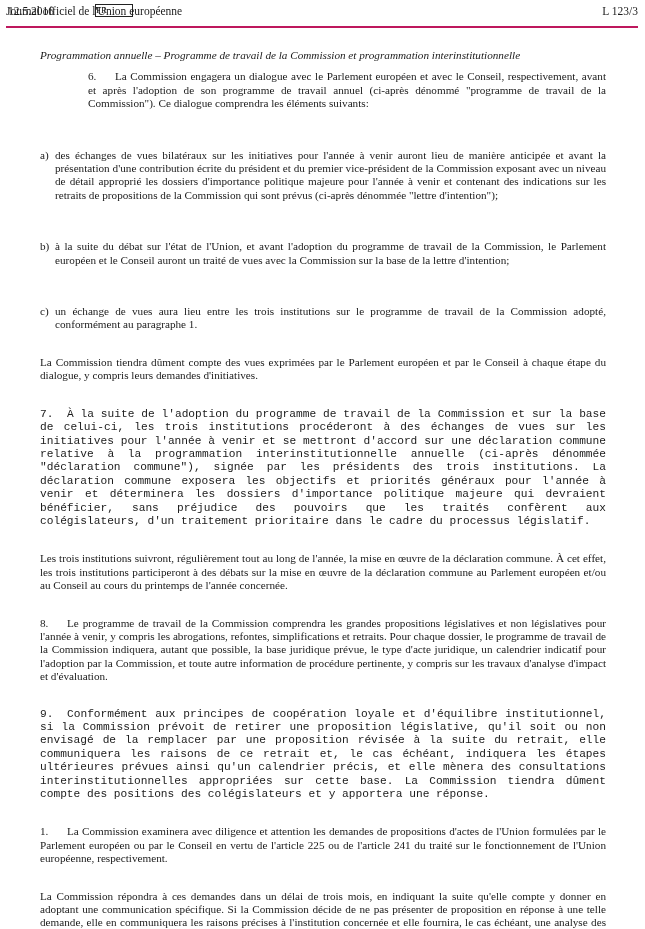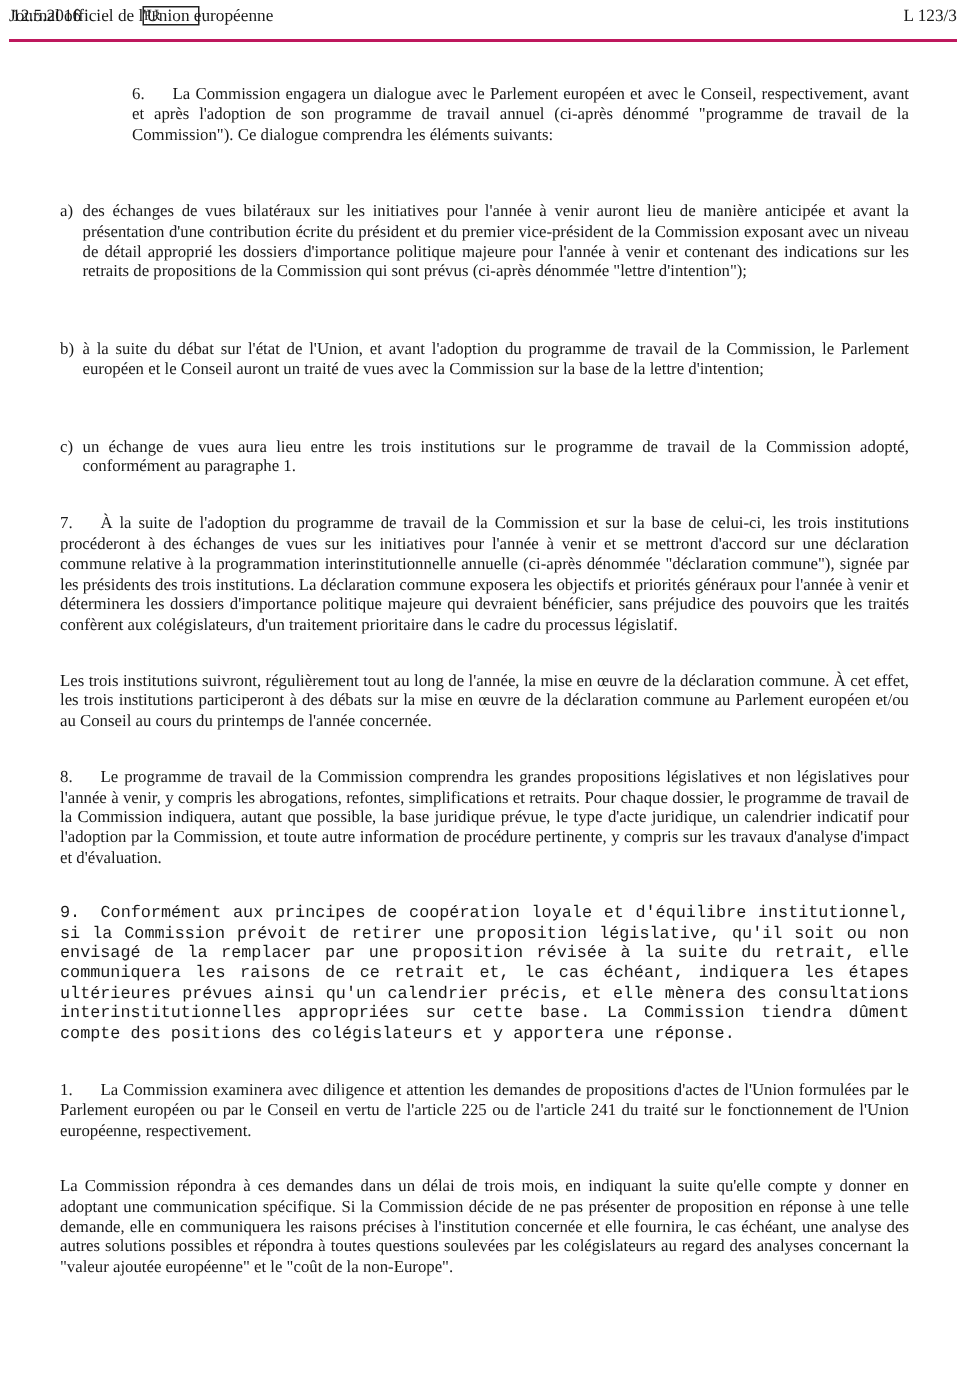--- a/index.html
+++ b/index.html
@@ -87,42 +87,44 @@
 <body>
 
 <div class="header">
   <span class="date">12.5.2016</span>
   <span class="lang">FR</span>
   <span class="journal">Journal officiel de l'Union européenne</span>
   <span class="pageref">L 123/3</span>
 </div>
 
 <div class="content">
+  <p class="section-title">Programmation annuelle – Programme de travail de la Commission et programmation interinstitutionnelle</p>
 
   <p style="margin-top:8px;margin-left:48px;">
     <span class="num">6.</span><span>La Commission engagera un dialogue avec le Parlement européen et avec le Conseil, respectivement, avant et après l'adoption de son programme de travail annuel (ci-après dénommé "programme de travail de la Commission"). Ce dialogue comprendra les éléments suivants:</span>
   </p>
 
   <div class="item" style="margin-top:38px;">
     <span class="marker">a)</span>
     <span>des échanges de vues bilatéraux sur les initiatives pour l'année à venir auront lieu de manière anticipée et avant la présentation d'une contribution écrite du président et du premier vice-président de la Commission exposant avec un niveau de détail approprié les dossiers d'importance politique majeure pour l'année à venir et contenant des indications sur les retraits de propositions de la Commission qui sont prévus (ci-après dénommée "lettre d'intention");</span>
   </div>
 
   <div class="item" style="margin-top:38px;">
     <span class="marker">b)</span>
     <span>à la suite du débat sur l'état de l'Union, et avant l'adoption du programme de travail de la Commission, le Parlement européen et le Conseil auront un traité de vues avec la Commission sur la base de la lettre d'intention;</span>
   </div>
 
   <div class="item" style="margin-top:38px;">
     <span class="marker">c)</span>
     <span>un échange de vues aura lieu entre les trois institutions sur le programme de travail de la Commission adopté, conformément au paragraphe 1.</span>
   </div>
 
+  <p style="margin-top:24px;">La Commission tiendra dûment compte des vues exprimées par le Parlement européen et par le Conseil à chaque étape du dialogue, y compris leurs demandes d'initiatives.</p>
 
-  <p style="margin-top:25px;">
+  <p style="margin-top:25px;font-family:Liberation Mono, monospace;">
     <span class="num">7.</span><span>À la suite de l'adoption du programme de travail de la Commission et sur la base de celui-ci, les trois institutions procéderont à des échanges de vues sur les initiatives pour l'année à venir et se mettront d'accord sur une déclaration commune relative à la programmation interinstitutionnelle annuelle (ci-après dénommée "déclaration commune"), signée par les présidents des trois institutions. La déclaration commune exposera les objectifs et priorités généraux pour l'année à venir et déterminera les dossiers d'importance politique majeure qui devraient bénéficier, sans préjudice des pouvoirs que les traités confèrent aux colégislateurs, d'un traitement prioritaire dans le cadre du processus législatif.</span>
   </p>
 
   <p style="margin-top:24px;">Les trois institutions suivront, régulièrement tout au long de l'année, la mise en œuvre de la déclaration commune. À cet effet, les trois institutions participeront à des débats sur la mise en œuvre de la déclaration commune au Parlement européen et/ou au Conseil au cours du printemps de l'année concernée.</p>
 
   <p style="margin-top:24px;">
     <span class="num">8.</span><span>Le programme de travail de la Commission comprendra les grandes propositions législatives et non législatives pour l'année à venir, y compris les abrogations, refontes, simplifications et retraits. Pour chaque dossier, le programme de travail de la Commission indiquera, autant que possible, la base juridique prévue, le type d'acte juridique, un calendrier indicatif pour l'adoption par la Commission, et toute autre information de procédure pertinente, y compris sur les travaux d'analyse d'impact et d'évaluation.</span>
   </p>
 
   <p style="margin-top:24px;font-family:Liberation Mono, monospace;">

